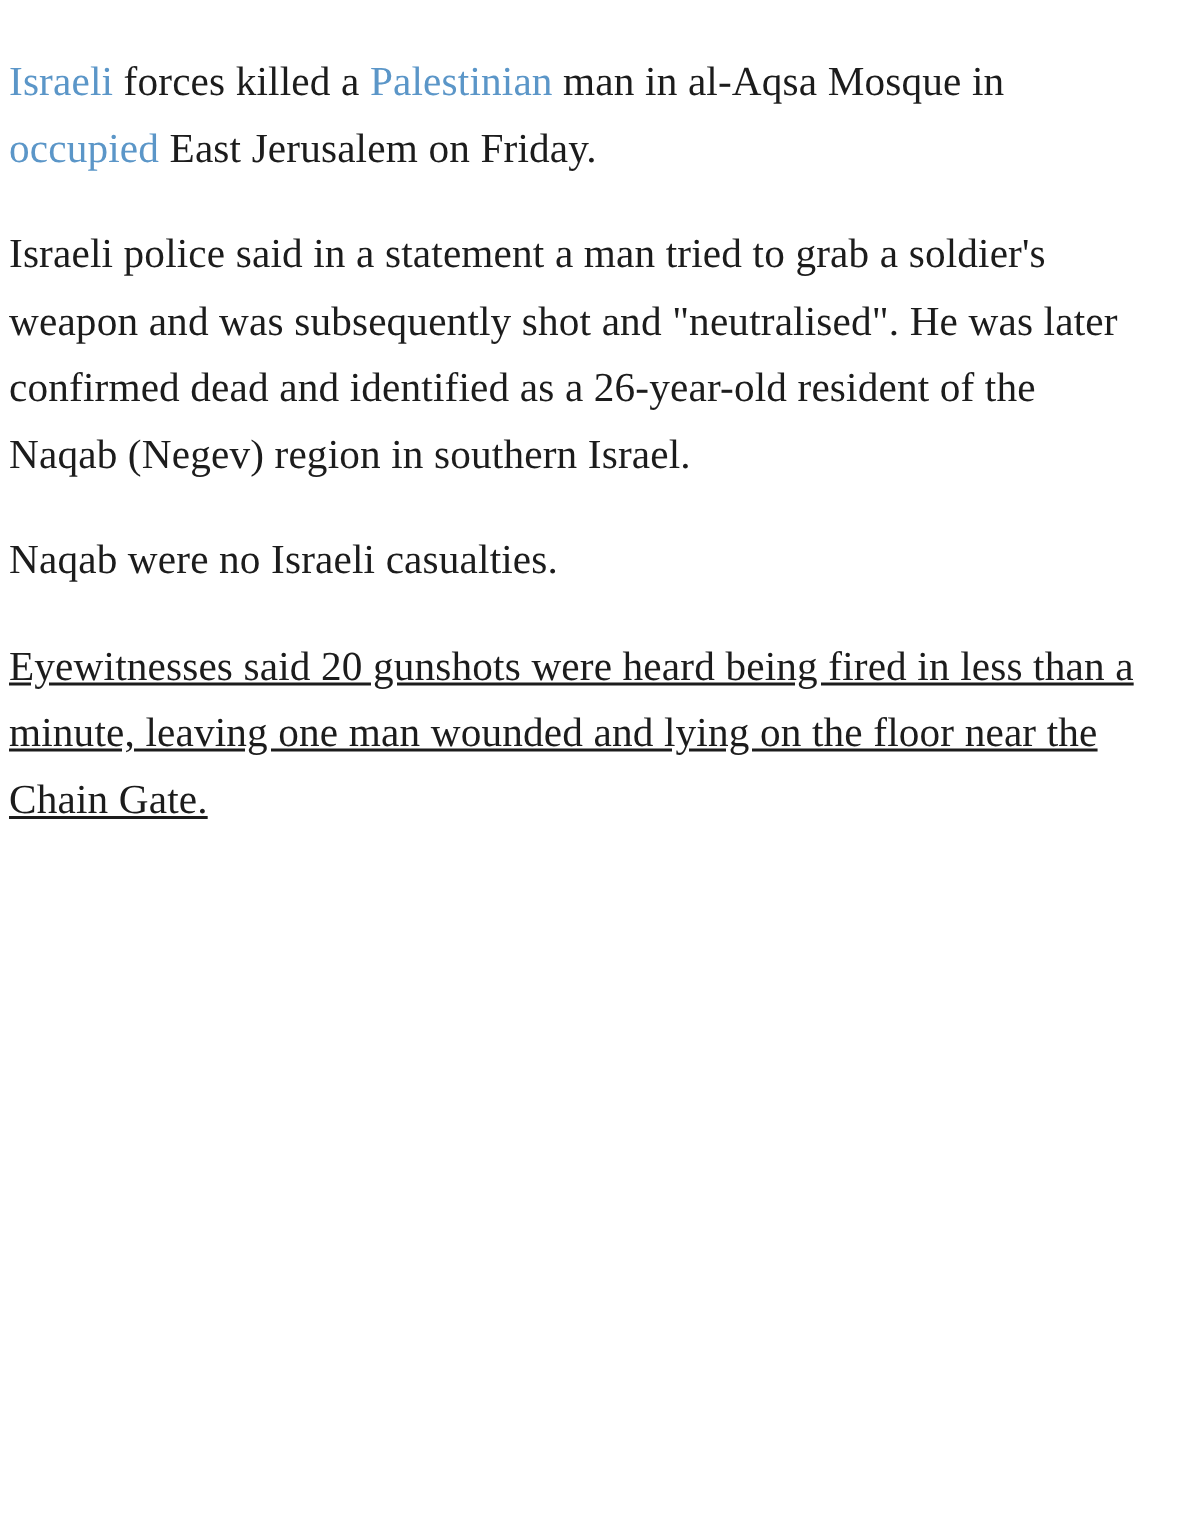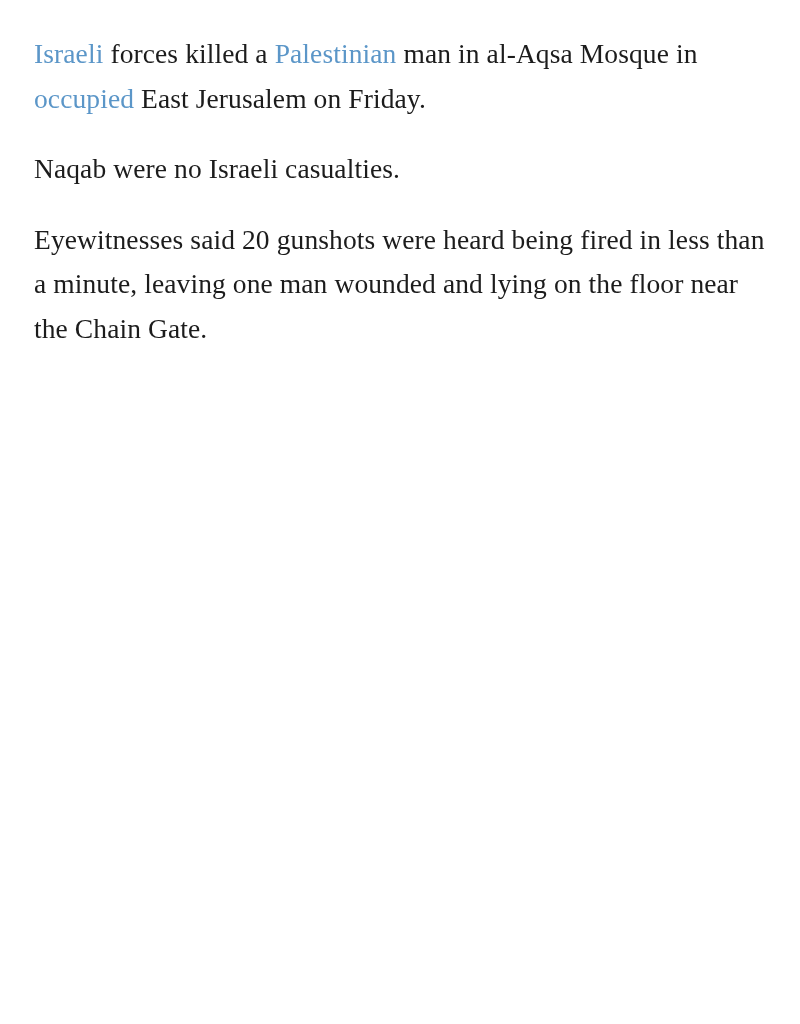--- a/index.html
+++ b/index.html
@@ -8,38 +8,40 @@
     background: #ffffff;
   }
   body {
     width: 800px;
     height: 1024px;
     font-family: "Liberation Serif", "DejaVu Serif", serif;
     color: #1a1a1a;
     overflow: hidden;
   }
   .article {
-    padding: 32px 34px 0 34px;
+    padding: 32px 34px 0 6px;
     box-sizing: border-box;
   }
   .para {
     font-size: 27.5px;
     line-height: 1.62;
     margin: 0 0 26px 0;
     color: #1c1c1c;
     letter-spacing: 0.1px;
   }
   .para:last-child {
     margin-bottom: 0;
+    text-decoration: underline;
   }
   .link {
     color: #5b96c8;
     text-decoration: none;
   }
 </style>
 </head>
 <body>
 
 <div class="article" id="article-root">
     <p class="para"><a class="link" href="#">Israeli</a><span> forces killed a </span><a class="link" href="#">Palestinian</a><span> man in al-Aqsa Mosque in </span><a class="link" href="#">occupied</a><span> East Jerusalem on Friday.</span></p>
+    <p class="para"><span>Israeli police said in a statement a man tried to grab a soldier's weapon and was subsequently shot and "neutralised". He was later confirmed dead and identified as a 26-year-old resident of the Naqab (Negev) region in southern Israel.</span></p>
     <p class="para"><span>Naqab were no Israeli casualties.</span></p>
     <p class="para"><span>Eyewitnesses said 20 gunshots were heard being fired in less than a minute, leaving one man wounded and lying on the floor near the Chain Gate.</span></p>
   </div>
 
 </body></html>

